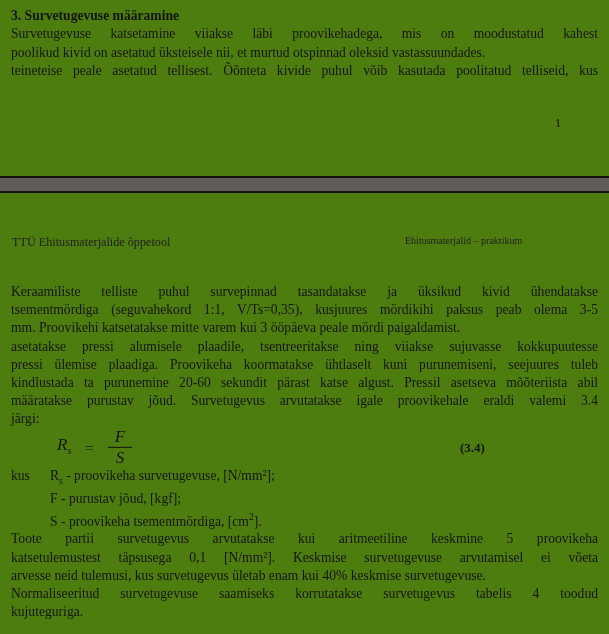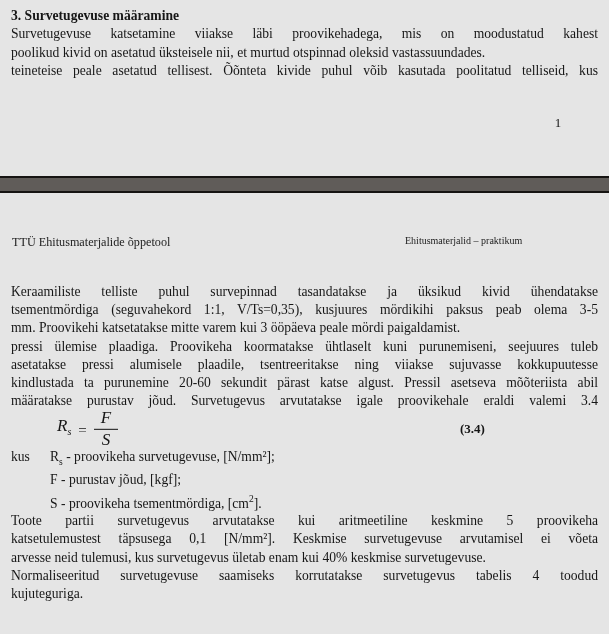--- a/index.html
+++ b/index.html
@@ -1,19 +1,19 @@
 <!DOCTYPE html>
 <html><head>
 <meta charset="utf-8">
 <style>
   html,body{margin:0;padding:0;}
   .page{
     position:relative;
     width:609px;height:634px;
-    background:#e5e5e5;
+    background:#4d7c0f;
     font-family:"Liberation Serif","DejaVu Serif",serif;
     color:#161616;
     overflow:hidden;
   }
   
   .top-block{
     position:absolute;top:7px;left:11px;width:587px;
     font-size:13.6px;line-height:18.3px;
   }
   .doc-heading{font-weight:bold;}
@@ -35,21 +35,21 @@
   .hdr-right{position:absolute;top:235px;left:405px;font-size:10px;color:#222;}
   
   .body-block{
     position:absolute;top:283px;left:11px;width:587px;
     font-size:13.6px;line-height:18.2px;
   }
   
   .formula-row{position:relative;height:38px;}
   .f-wrap{
     position:absolute;left:46px;top:50%;transform:translateY(-50%);
-    display:flex;align-items:center;gap:7px;
+    display:flex;align-items:center;gap:14px;
     font-size:17px;font-style:italic;
   }
   .f-sub{font-size:10px;font-style:italic;}
   .f-eq{font-style:normal;font-size:15px;}
   .frac{display:inline-flex;flex-direction:column;align-items:center;line-height:1.1;}
   .frac .num{padding:0 7px 1px 7px;border-bottom:1.5px solid #111;}
   .frac .den{padding-top:1px;}
   .eqnum{
     position:absolute;left:449px;top:50%;transform:translateY(-50%);
     font-weight:bold;font-size:13px;font-style:normal;
@@ -77,24 +77,25 @@
   <div class="pagebreak"></div>
 
   <div class="hdr-left">TTÜ Ehitusmaterjalide õppetool</div>
   <div class="hdr-right">Ehitusmaterjalid – praktikum</div>
 
   <div class="body-block">
     <div class="line j">Keraamiliste telliste puhul survepinnad tasandatakse ja üksikud kivid ühendatakse</div>
     <div class="line j">tsementmördiga (seguvahekord 1:1, V/Ts=0,35), kusjuures mördikihi paksus peab olema 3-5</div>
     <div class="line">mm. Proovikehi katsetatakse mitte varem kui 3 ööpäeva peale mördi paigaldamist.</div>
 
+    <div class="line j">asetatakse pressi alumisele plaadile, tsentreeritakse ning viiakse sujuvasse kokkupuutesse</div>
     <div class="line j">pressi ülemise plaadiga. Proovikeha koormatakse ühtlaselt kuni purunemiseni, seejuures tuleb</div>
-    <div class="line j">asetatakse pressi alumisele plaadile, tsentreeritakse ning viiakse sujuvasse kokkupuutesse</div>
     <div class="line j">kindlustada ta purunemine 20-60 sekundit pärast katse algust. Pressil asetseva mõõteriista abil</div>
     <div class="line j">määratakse purustav jõud. Survetugevus arvutatakse igale proovikehale eraldi valemi 3.4</div>
+    <div class="line">järgi:</div>
 
     <div class="formula-row">
       <span class="f-wrap">
         <span><span>R</span><sub class="f-sub">s</sub></span>
         <span class="f-eq">=</span>
         <span class="frac">
           <span class="num">F</span>
           <span class="den">S</span>
         </span>
       </span>

